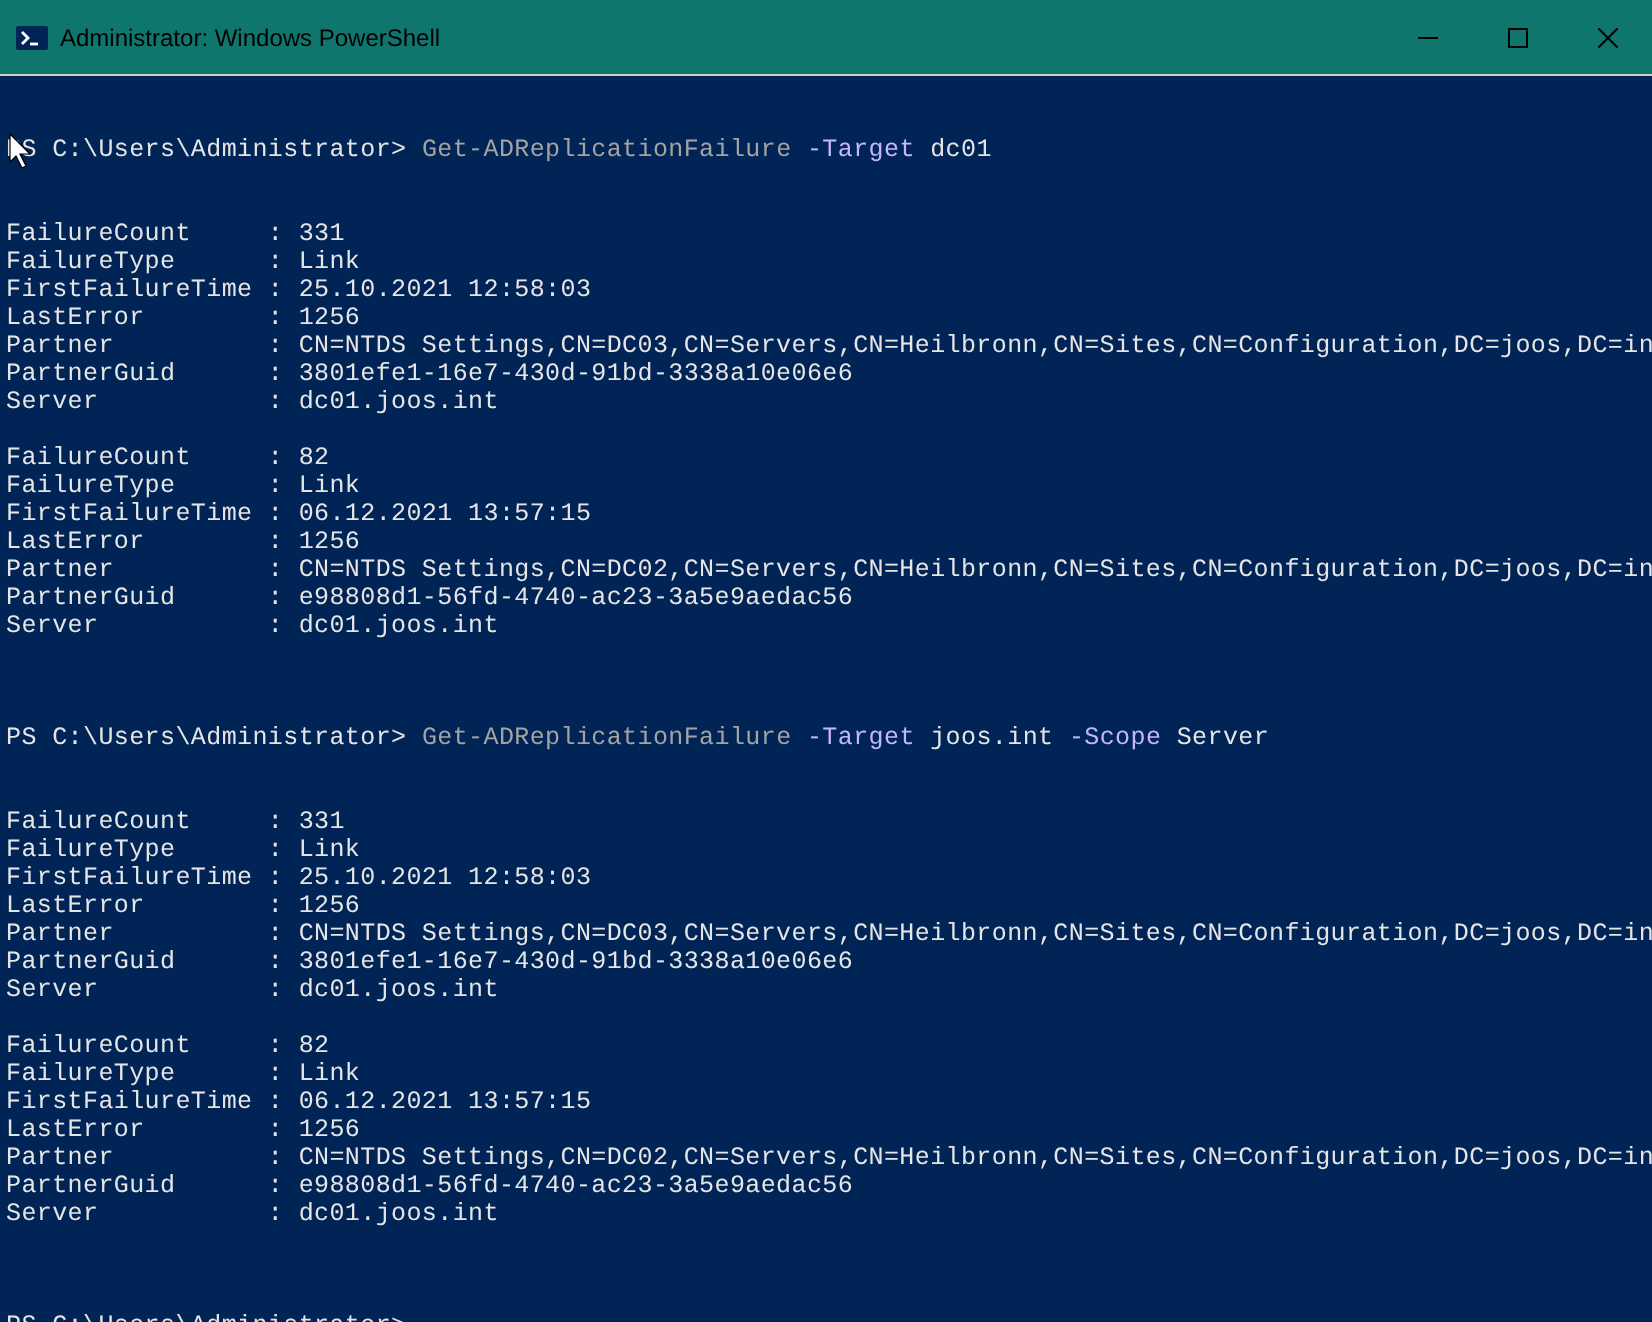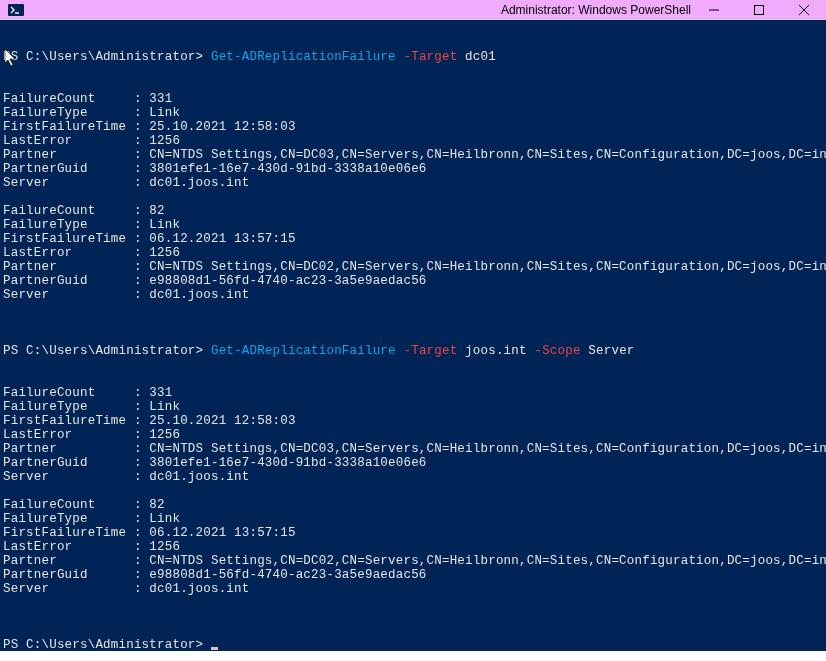--- a/index.html
+++ b/index.html
@@ -5,30 +5,29 @@
     * { margin: 0; padding: 0; box-sizing: border-box; }
     body {
       width: 826px;
       height: 661px;
       font-family: Consolas, 'Courier New', monospace;
       font-size: 13px;
       background: #ffffff;
       overflow: hidden;
     }
     .titlebar {
-      height: 20px;
-      background: #f0abfc;
+      height: 38px;
+      background: #0f766e;
       display: flex;
       align-items: center;
       padding-left: 8px;
       color: #000;
       font-family: 'Segoe UI', Tahoma, sans-serif;
       font-size: 12px;
       border-bottom: 1px solid #d0d0d0;
-      text-align: right;
     }
     .titlebar-icon {
       width: 16px;
       height: 16px;
       margin-right: 6px;
       display: flex;
       align-items: center;
       justify-content: center;
     }
     .titlebar-title { flex: 1; }
@@ -47,22 +46,22 @@
       height: 631px;
       padding: 2px 3px;
       white-space: pre;
       line-height: 14px;
       font-size: 12.5px;
       letter-spacing: 0.2px;
       overflow: hidden;
       position: relative;
     }
     .prompt-white { color: #e5e5e5; }
-    .cmd-yellow { color: #0ea5e9; }
-    .param-grey { color: #ef4444; }
+    .cmd-yellow { color: #a3a3a3; }
+    .param-grey { color: #c4b5fd; }
     .value-white { color: #e5e5e5; }
     .cursor {
       display: inline-block;
       width: 7px;
       height: 3px;
       background: #cccccc;
       vertical-align: baseline;
       position: relative;
       top: 2px;
     }

